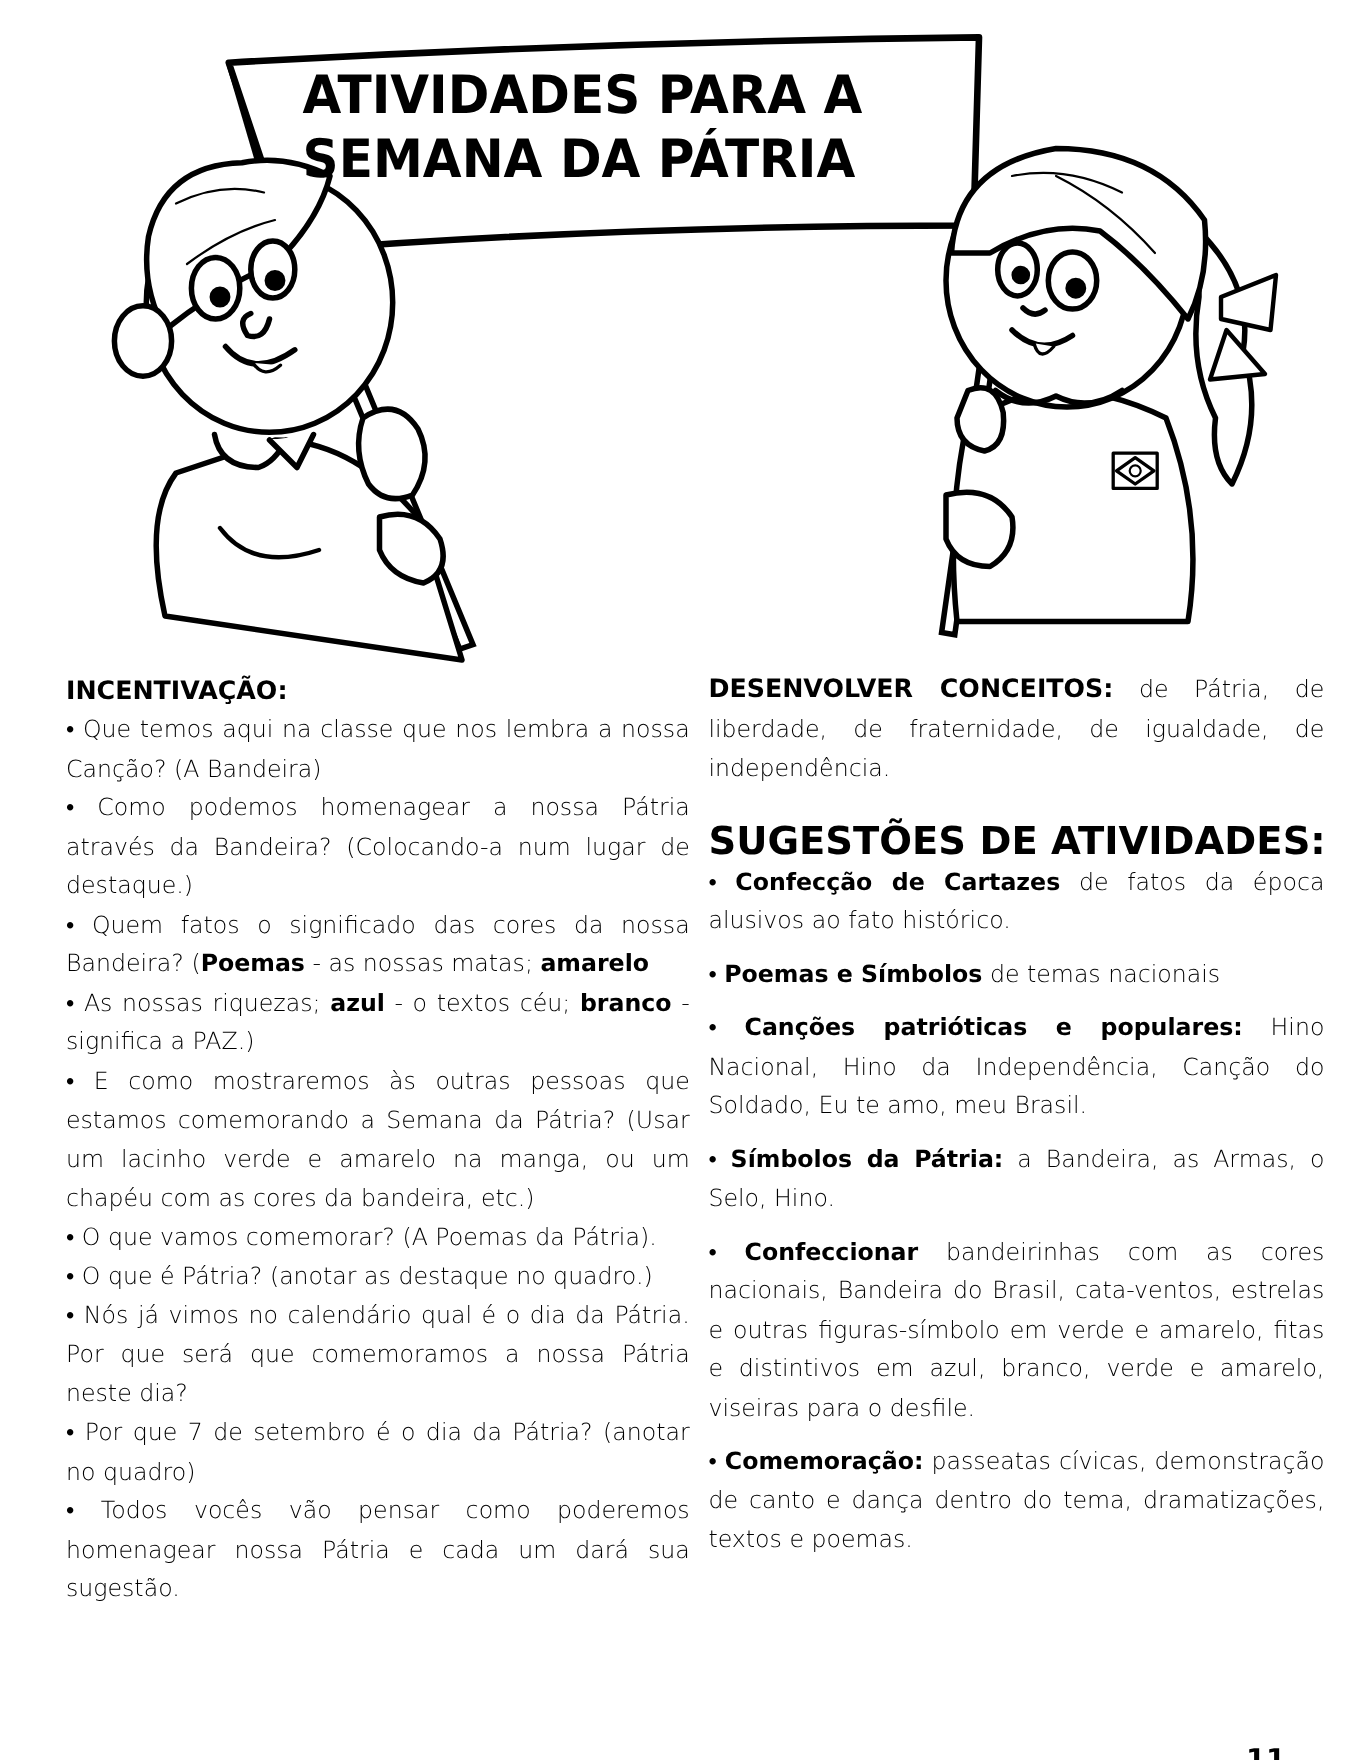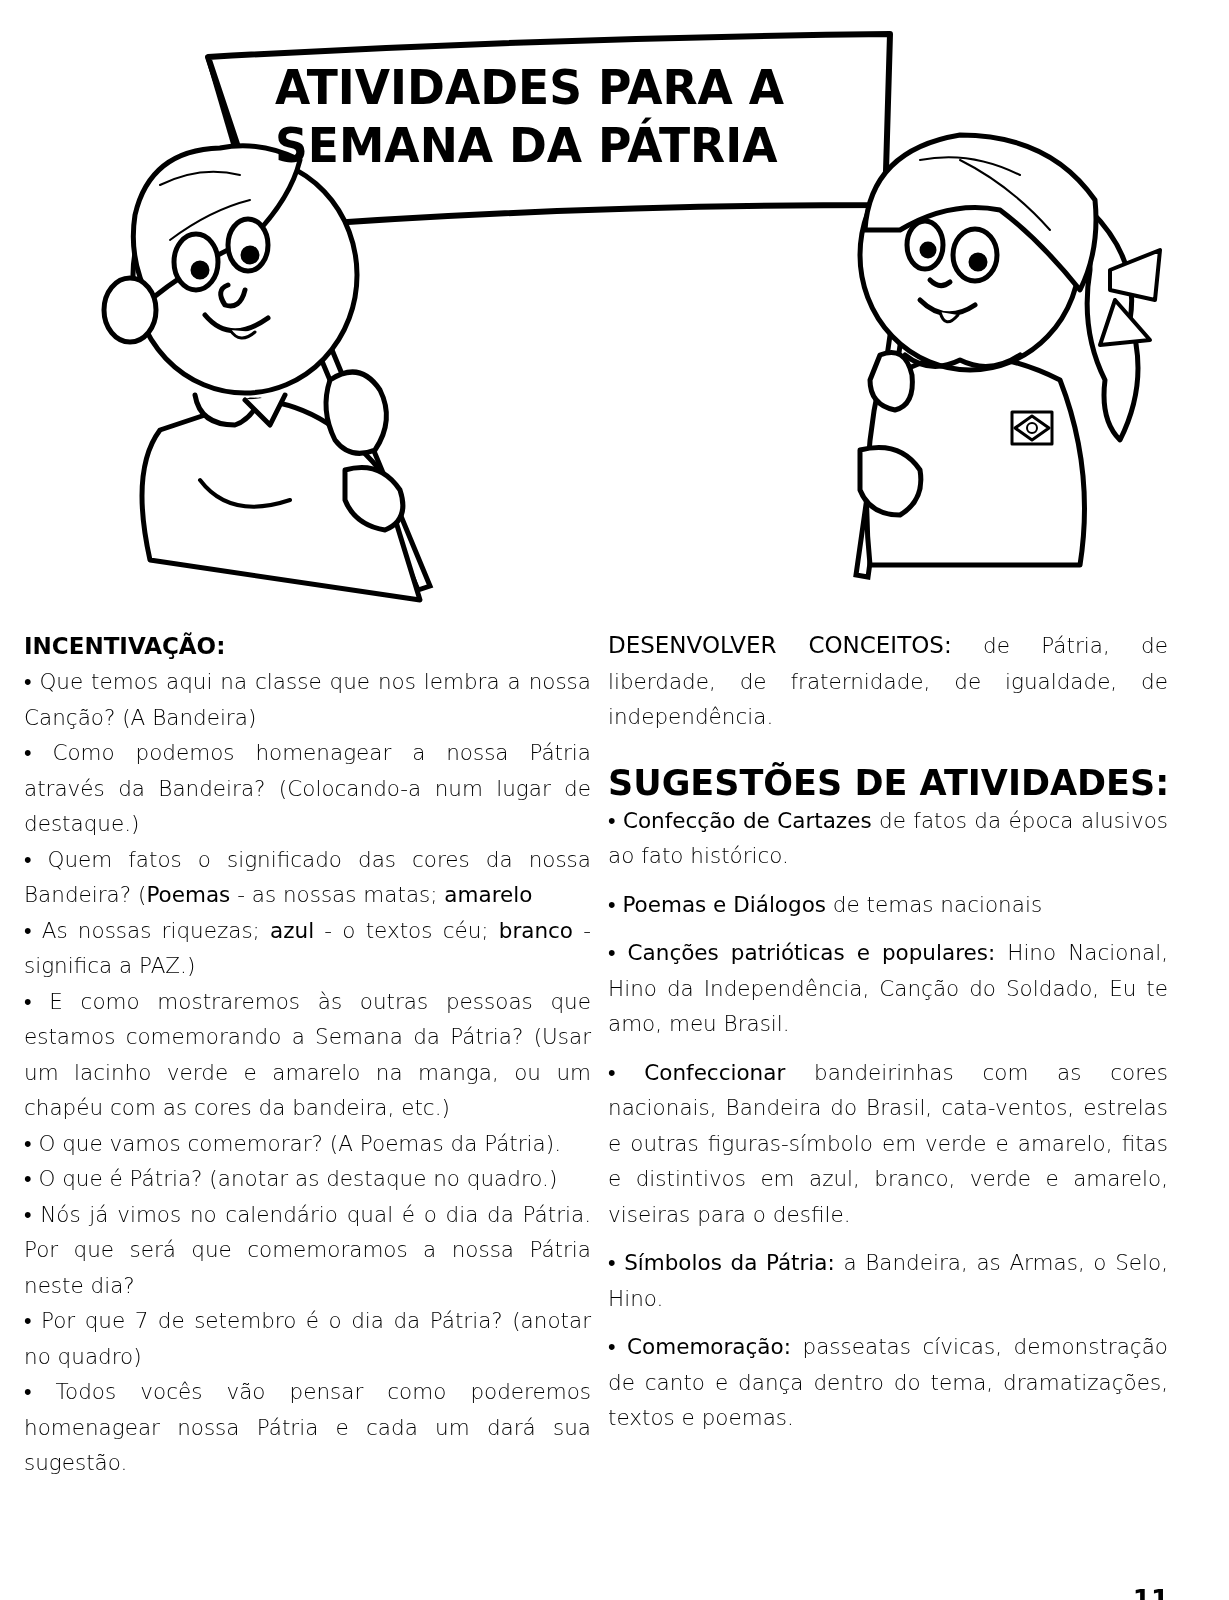--- a/index.html
+++ b/index.html
@@ -32,47 +32,48 @@
       font-size: 48px;
       line-height: 58px;
       letter-spacing: 0px;
       transform: scaleX(0.95);
       transform-origin: left top;
     }
     .banner-title div { white-space: nowrap; }
 
     .col {
       position: absolute;
-      top: 628px;
+      top: 610px;
       font-family: "DejaVu Sans", sans-serif;
       font-size: 21.5px;
       line-height: 35.5px;
       font-weight: 300;
       text-align: justify;
+      margin-left: 36px;
     }
     .col-left { left: 24px; width: 567px; }
     .col-right { left: 608px; width: 560px; }
 
     .h-section {
       font-weight: bold;
       font-size: 23px;
       line-height: 36px;
       white-space: nowrap;
     }
     .h-big {
       font-weight: bold;
       font-size: 35px;
       line-height: 40px;
       margin-top: 28px;
       white-space: nowrap;
     }
     .bul::before { content: "\2022\00a0"; }
     .para { margin: 0; }
     .gap { margin-top: 13px; }
-    b { font-weight: normal; }
+    b { font-weight: bold; }
     .page-num {
       position: absolute;
       right: 60px;
       top: 1585px;
       font-family: "DejaVu Sans", sans-serif;
       font-weight: bold;
       font-size: 26px;
       line-height: 30px;
     }
   </style>
@@ -179,20 +180,20 @@
   <p class="para bul"><span>Por que 7 de setembro é o dia da Pátria? (anotar no quadro)</span></p>
   <p class="para bul"><span>Todos vocês vão pensar como poderemos homenagear nossa Pátria e cada um dará sua sugestão.</span></p>
 </div>
 
 <div class="col col-right">
   <p class="para"><b class="h-section-inline" style="font-size:23px;">DESENVOLVER CONCEITOS:</b><span> de Pátria, de liberdade, de fraternidade, de igualdade, de independência.</span></p>
 
   <div class="h-big">SUGESTÕES DE ATIVIDADES:</div>
 
   <p class="para bul"><b>Confecção de Cartazes</b><span> de fatos da época alusivos ao fato histórico.</span></p>
-  <p class="para bul gap"><b>Poemas e Diálogos</b><span> de temas nacionais</span></p>
+  <p class="para bul gap"><b>Poemas e Símbolos</b><span> de temas nacionais</span></p>
   <p class="para bul gap"><b>Canções patrióticas e populares:</b><span> Hino Nacional, Hino da Independência, Canção do Soldado, Eu te amo, meu Brasil.</span></p>
+  <p class="para bul gap"><b>Símbolos da Pátria:</b><span> a Bandeira, as Armas, o Selo, Hino.</span></p>
   <p class="para bul gap"><b>Confeccionar</b><span> bandeirinhas com as cores nacionais, Bandeira do Brasil, cata-ventos, estrelas e outras figuras-símbolo em verde e amarelo, fitas e distintivos em azul, branco, verde e amarelo, viseiras para o desfile.</span></p>
-  <p class="para bul gap"><b>Símbolos da Pátria:</b><span> a Bandeira, as Armas, o Selo, Hino.</span></p>
   <p class="para bul gap"><b>Comemoração:</b><span> passeatas cívicas, demonstração de canto e dança dentro do tema, dramatizações, textos e poemas.</span></p>
 </div>
 
 <div class="page-num">11</div>
 
 </body></html>

